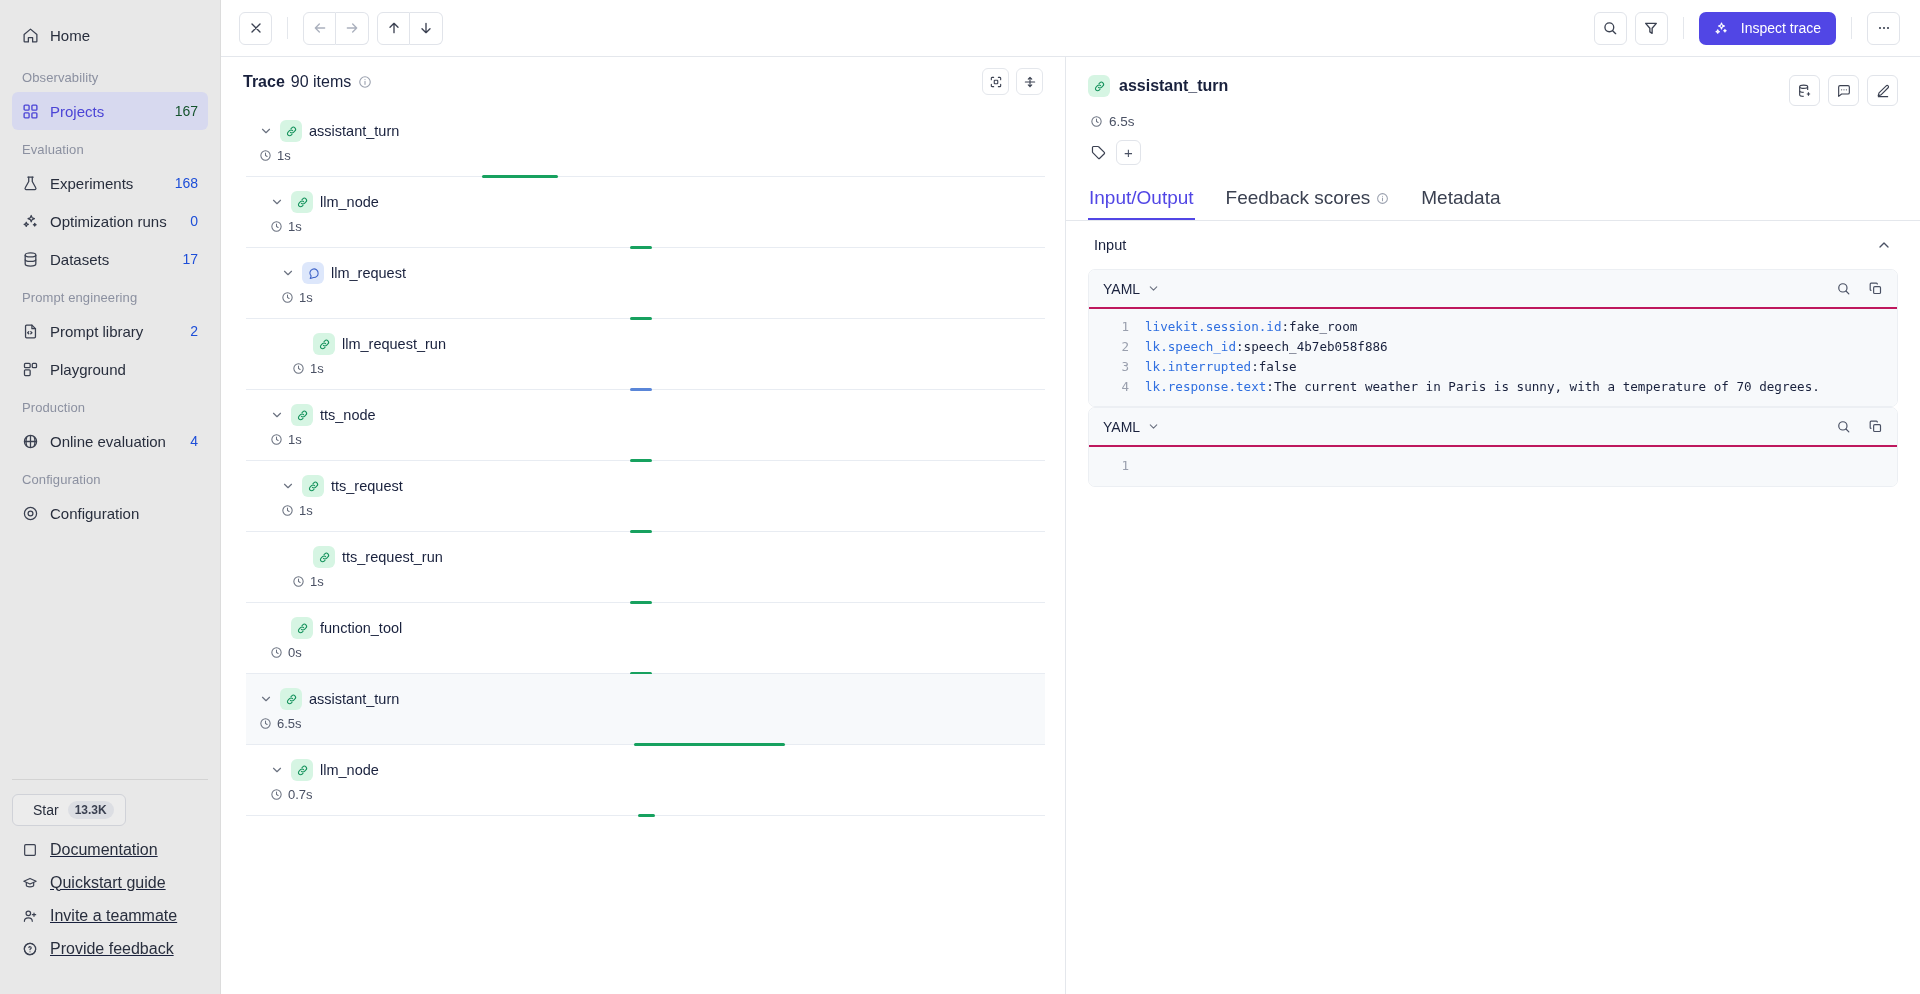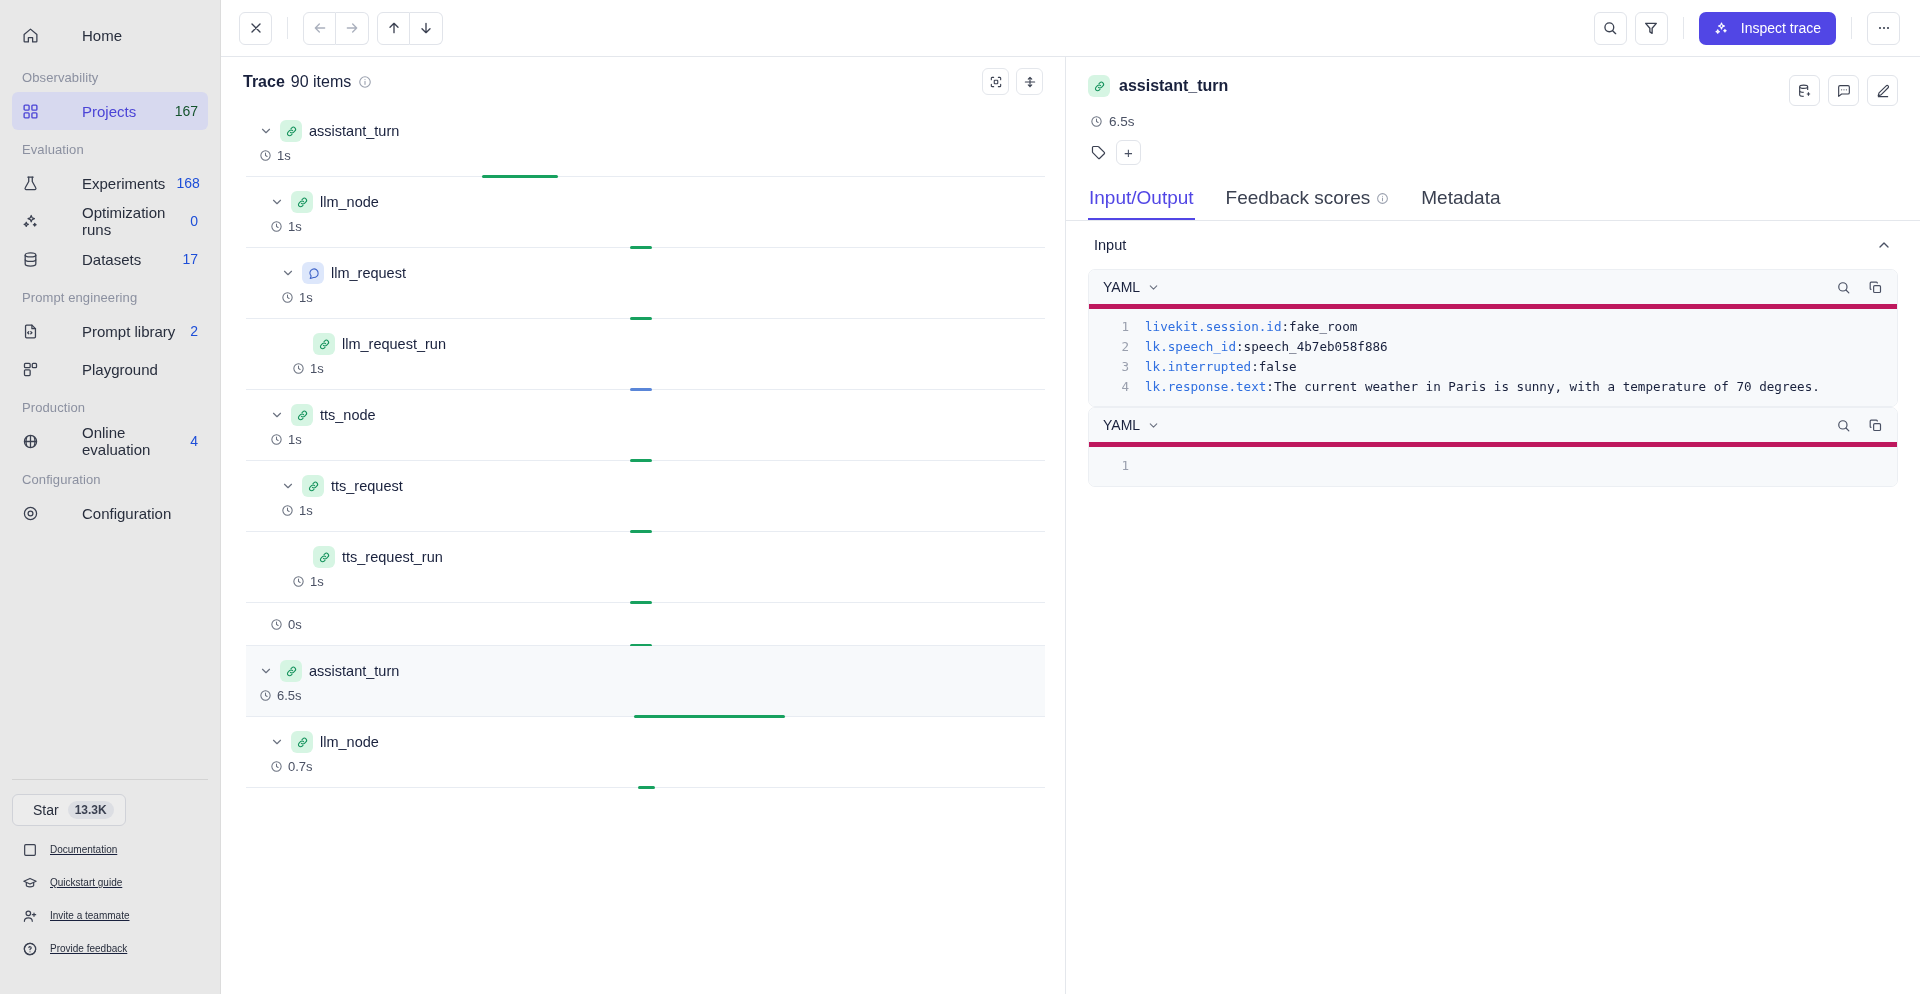--- a/index.html
+++ b/index.html
@@ -29,42 +29,42 @@
   .nav-section {
     font-size: 13px; color: #8b90a0; padding: 12px 10px 7px 10px;
     letter-spacing: 0.1px;
   }
   .nav-section.first { padding-top: 16px; }
   .nav-item {
     display: flex; align-items: center; gap: 11px;
     height: 38px; padding: 0 10px; border-radius: 6px;
     font-size: 15px; color: #282e3d; cursor: pointer;
   }
-  .nav-item .ni-label { flex: 1; margin-left: 32px; }
+  .nav-item .ni-label { flex: 1; }
   .nav-item .ni-count { font-size: 14px; color: #1d4ed8; }
   .nav-item.active { background: #d7d9ef; color: #4b44d6; }
   .nav-item.active .ni-count { color: #14532d; margin-left: 26px; }
   .nav-item svg { width: 17px; height: 17px; flex: none; }
   .nav-item.home-item { margin-top: 2px; }
 
   .sidebar-bottom { padding: 0 12px 29px 12px; text-decoration: underline; }
   .sb-divider { height: 1px; background: #d3d3d3; margin: 0 0 14px 0; }
   .star-btn {
     display: inline-flex; align-items: center; gap: 9px;
     height: 32px; padding: 0 11px; border: 1px solid #d0d2d8;
     border-radius: 6px; background: #ececec; font-size: 14px;
     color: #282e3d; cursor: pointer; margin-bottom: 7px;
   }
   .star-count {
     background: #dcdee3; border-radius: 9px; padding: 2px 7px;
     font-size: 12px; font-weight: 600; color: #3b4151;
   }
   .bottom-item {
     display: flex; align-items: center; gap: 12px;
-    height: 33px; padding: 0 10px; font-size: 10px;
+    height: 33px; padding: 0 10px; font-size: 16px;
     color: #282e3d; cursor: pointer; border-radius: 6px;
   }
   .bottom-item svg { width: 16px; height: 16px; flex: none; }
 
   
   .main { flex: 1; display: flex; flex-direction: column; min-width: 0; background:#fff; }
   .topbar {
     height: 57px; min-height: 57px; display: flex; align-items: center;
     padding: 0 20px 0 18px; border-bottom: 1px solid #e4e7ec; gap: 8px;
   }
@@ -179,21 +179,21 @@
     display: flex; align-items: center; height: 48px;
     font-size: 14.5px; color: #19213d; padding: 0 6px;
   }
   .section-head .spacer { flex: 1; }
   .collapse-ico { color: #4a5164; display: flex; cursor: pointer; }
   .collapse-ico svg { width: 16px; height: 16px; }
 
   .code-card { border: 1px solid #eceff3; border-radius: 7px; overflow: hidden; }
   .code-head {
     height: 39px; background: #f7f9fb; display: flex; align-items: center;
-    padding: 0 14px; gap: 7px; border-bottom: 5px solid #be185d;
+    padding: 0 14px; gap: 7px; border-bottom: 2px solid #be185d;
   }
   .code-lang { font-size: 14px; color: #19213d; }
   .code-head .chev-sm { color: #6b7280; display: flex; cursor: pointer; }
   .code-head .chev-sm svg { width: 13px; height: 13px; }
   .code-head .spacer { flex: 1; }
   .code-tools { display: flex; gap: 17px; color: #4a5164; }
   .code-tools span { display: flex; cursor: pointer; }
   .code-tools svg { width: 15px; height: 15px; }
   .code-body {
     background: #f7f9fb; padding: 8px 0 9px 0;
@@ -616,20 +616,34 @@
                       <circle cx="12" cy="12" r="8.6"></circle>
                       <path d="M12 7.4V12l3 1.8"></path>
                     </svg>
                     <span>1s</span>
                   </div>
                 </div>
                 <span class="tbar green" style="left:48%;width:2.8%"></span>
               </div>
               <div class="trow">
                 <div class="trow-inner" style="padding-left:24px">
+                  <div class="trow-main">
+                    <span class="chev hidden">
+                      <svg viewBox="0 0 24 24" fill="none" stroke="currentColor" stroke-width="2" stroke-linecap="round" stroke-linejoin="round">
+                        <path d="M6 9l6 6 6-6"></path>
+                      </svg>
+                    </span>
+                    <span class="tbadge green">
+                      <svg viewBox="0 0 24 24" fill="none" stroke="currentColor" stroke-width="2" stroke-linecap="round">
+                        <path d="M10 13.5a4 4 0 0 0 5.7 0l2.6-2.6a4 4 0 0 0-5.7-5.7l-1.5 1.5"></path>
+                        <path d="M14 10.5a4 4 0 0 0-5.7 0l-2.6 2.6a4 4 0 0 0 5.7 5.7l1.5-1.5"></path>
+                      </svg>
+                    </span>
+                    <span class="tname">function_tool</span>
+                  </div>
                   <div class="tdur">
                     <svg viewBox="0 0 24 24" fill="none" stroke="currentColor" stroke-width="1.9" stroke-linecap="round">
                       <circle cx="12" cy="12" r="8.6"></circle>
                       <path d="M12 7.4V12l3 1.8"></path>
                     </svg>
                     <span>0s</span>
                   </div>
                 </div>
                 <span class="tbar green" style="left:48%;width:2.8%"></span>
               </div>

